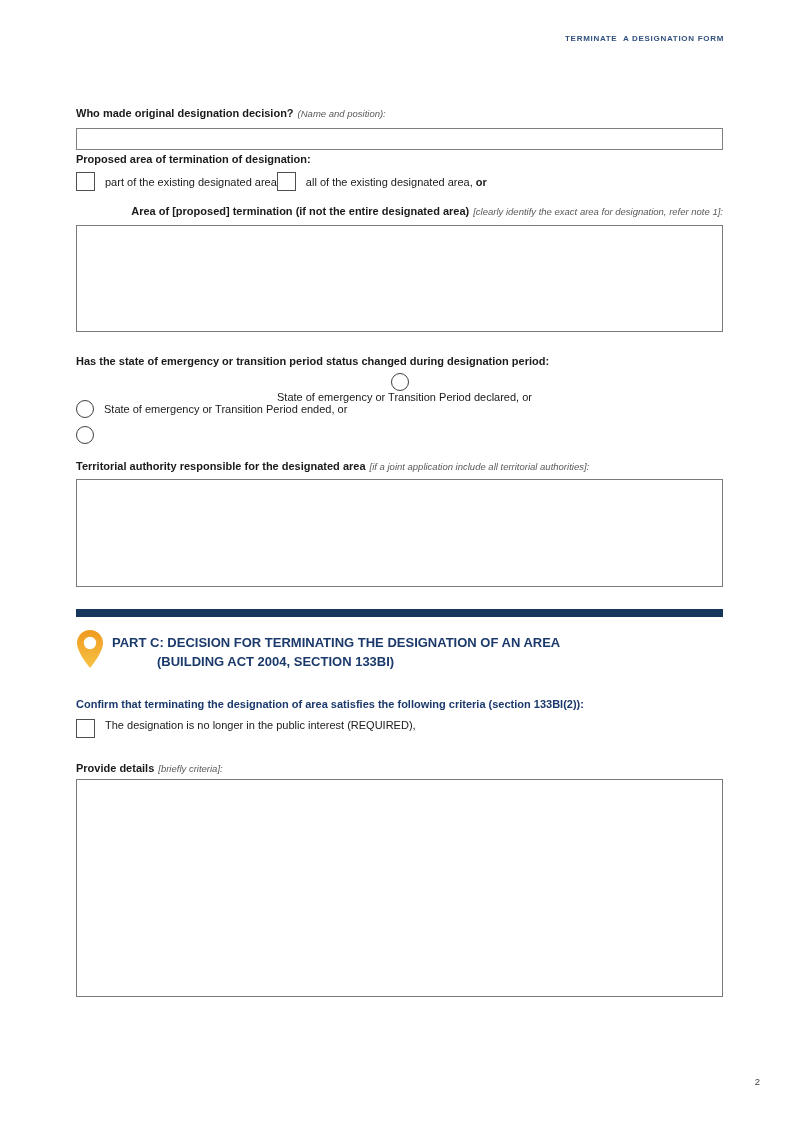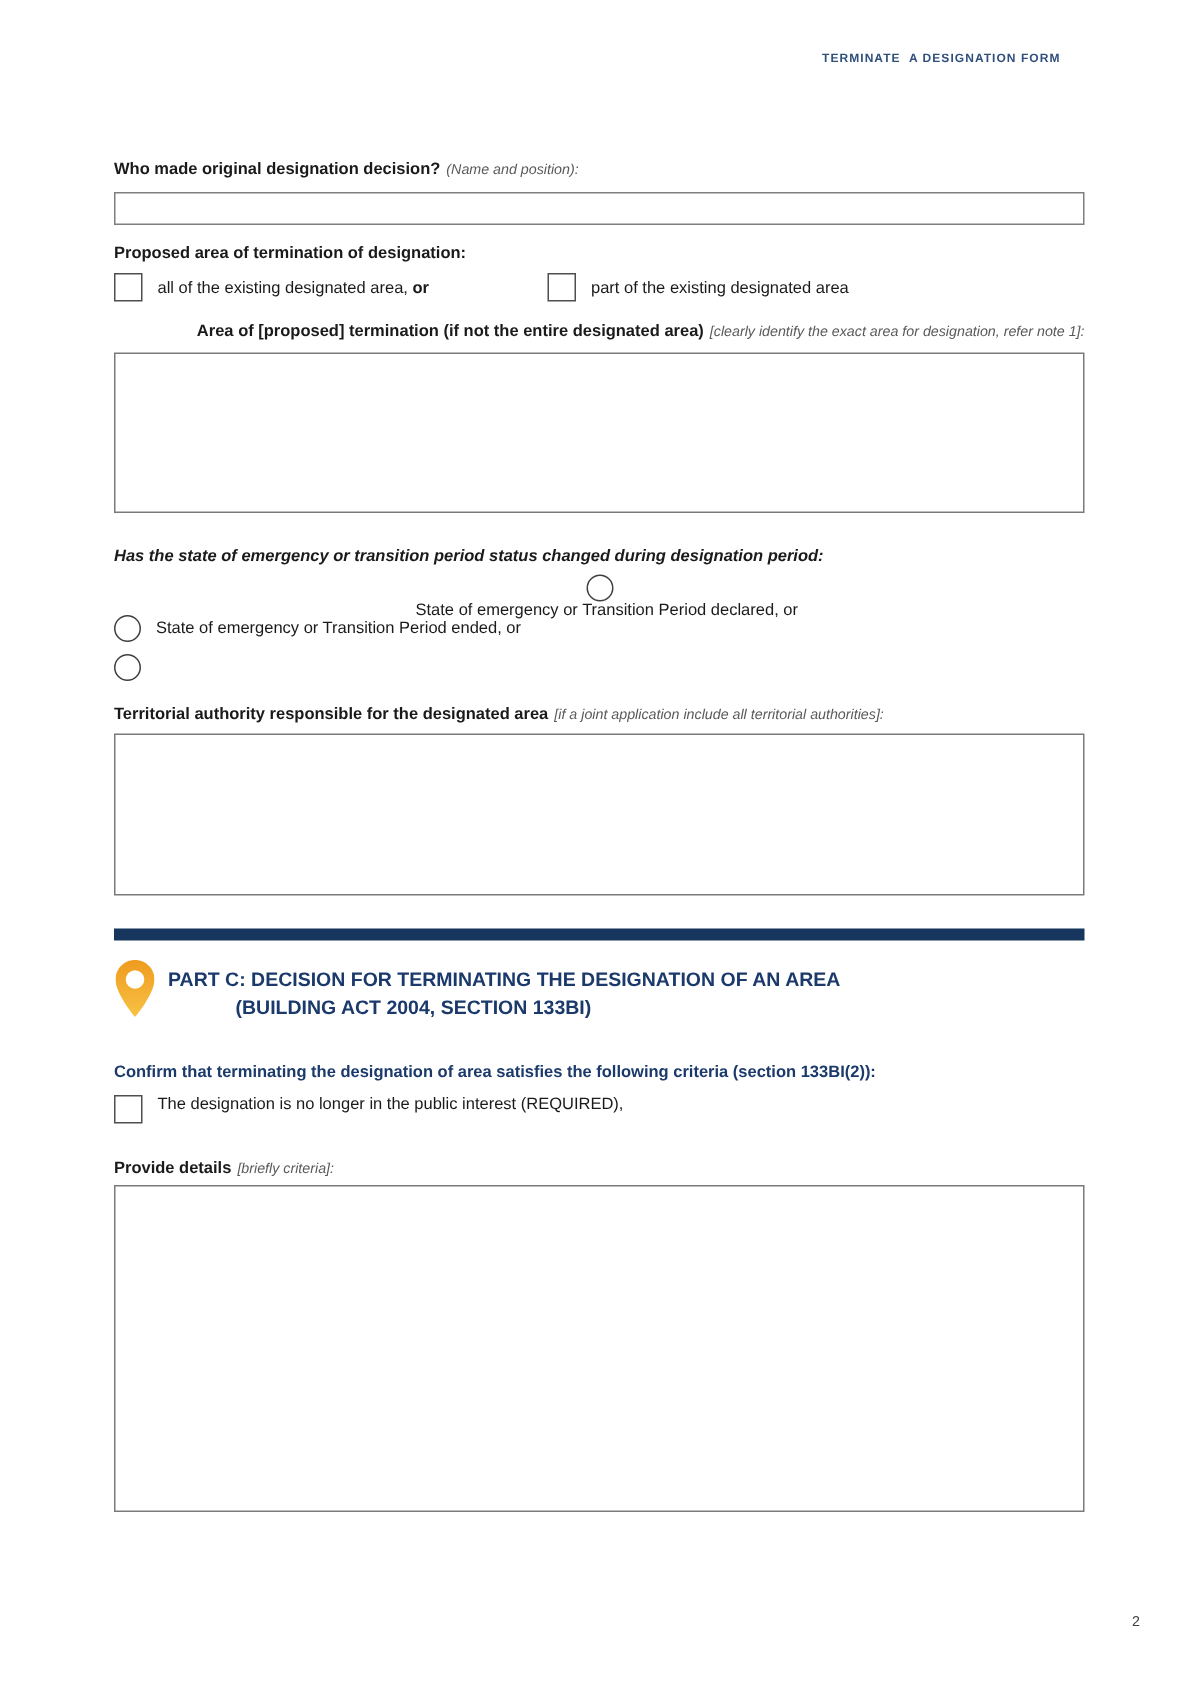--- a/index.html
+++ b/index.html
@@ -1,77 +1,77 @@
 <!DOCTYPE html>
 <html><head>
 <meta charset="utf-8">
 <style>
   html,body{margin:0;padding:0;background:#ffffff;}
   .page{
     position:relative;width:800px;height:1130px;background:#ffffff;
     font-family:"Liberation Sans",sans-serif;color:#1a1a1a;overflow:hidden;
   }
   .header-title{
-    position:absolute;top:34px;right:93px;
+    position:absolute;top:34px;right:76px;
     font-size:8px;font-weight:bold;color:#30507c;letter-spacing:.7px;white-space:pre;
   }
   .content{position:absolute;left:76px;top:105px;width:647px;}
   .q-label{font-size:11px;font-weight:bold;line-height:16px;color:#1a1a1a;}
   .q-note{font-weight:normal;font-style:italic;color:#595959;font-size:9.5px;margin-left:4px;}
   .input-line{height:22px;border:1px solid #7f7f7f;background:#fff;margin-top:6px;box-sizing:border-box;}
   .box{border:1px solid #7a7a7a;background:#fff;box-sizing:border-box;}
   .box-area{height:107px;margin-top:5px;}
   .box-ta{height:108px;margin-top:4px;}
   .box-details{height:218px;margin-top:2px;}
-  .mt12{margin-top:11px;}
+  .mt12{margin-top:1px;}
   .dual-row{display:flex;align-items:center;margin-top:4px;height:21px;}
   .dual-item{display:flex;align-items:center;}
   .dual-item.first{width:289px;flex:none;}
   .checkbox{width:19px;height:19px;border:1.5px solid #4f4f4f;background:#fff;flex:none;box-sizing:border-box;}
   .opt-label{margin-left:10px;font-size:11px;color:#1a1a1a;white-space:nowrap;}
   .opt-label b{font-weight:bold;}
   .radio-row{display:flex;align-items:center;height:20px;margin-top:6px;}
   .radio-row.firstr{margin-top:4px;flex-direction:column;}
   .radio{width:18px;height:18px;border:1.5px solid #3f3f3f;border-radius:50%;background:#fff;flex:none;box-sizing:border-box;}
   .divider{height:8px;background:#17365d;margin-top:22px;}
   .partc{display:flex;margin-top:13px;}
   .pin-wrap{width:26px;flex:none;margin-left:1px;}
   .partc-text{margin-left:9px;padding-top:3px;color:#1b3a6b;font-weight:bold;font-size:13px;line-height:19px;}
   .partc-line2{margin-left:45px;}
   .confirm-label{font-size:11px;font-weight:bold;color:#1b3a6b;line-height:16px;margin-top:24px;}
   .check-row2{display:flex;margin-top:7px;height:21px;}
   .mt20{margin-top:20px;}
-  .mt21{margin-top:21px;font-style:italic;}
+  .mt21{margin-top:21px;}
   .mt13{margin-top:13px;}
   .mt11{margin-top:11px;text-align:right;}
   .page-number{position:absolute;top:1076px;right:40px;font-size:9.5px;color:#404040;}
 </style>
 </head>
 <body>
 
 <div class="page">
 
   <div class="header-title">TERMINATE  A DESIGNATION FORM</div>
 
   <div class="content">
 
     <div class="q-label">
       <span>Who made original designation decision?</span><span class="q-note">(Name and position):</span>
     </div>
     <div class="input-line"></div>
 
     <div class="q-label mt12">Proposed area of termination of designation:</div>
     <div class="dual-row">
+      <div class="dual-item">
+        <div class="checkbox"></div>
+        <div class="opt-label"><span>part of the existing designated area</span><b></b></div>
+      </div>
       <div class="dual-item first">
         <div class="checkbox"></div>
         <div class="opt-label"><span>all of the existing designated area, </span><b>or</b></div>
-      </div>
-      <div class="dual-item">
-        <div class="checkbox"></div>
-        <div class="opt-label"><span>part of the existing designated area</span><b></b></div>
       </div>
     </div>
 
     <div class="q-label mt11">
       <span>Area of [proposed] termination (if not the entire designated area)</span><span class="q-note">[clearly identify the exact area for designation, refer note 1]:</span>
     </div>
     <div class="box box-area"></div>
 
     <div class="q-label mt21">Has the state of emergency or transition period status changed during designation period:</div>
     <div class="radio-row firstr">

